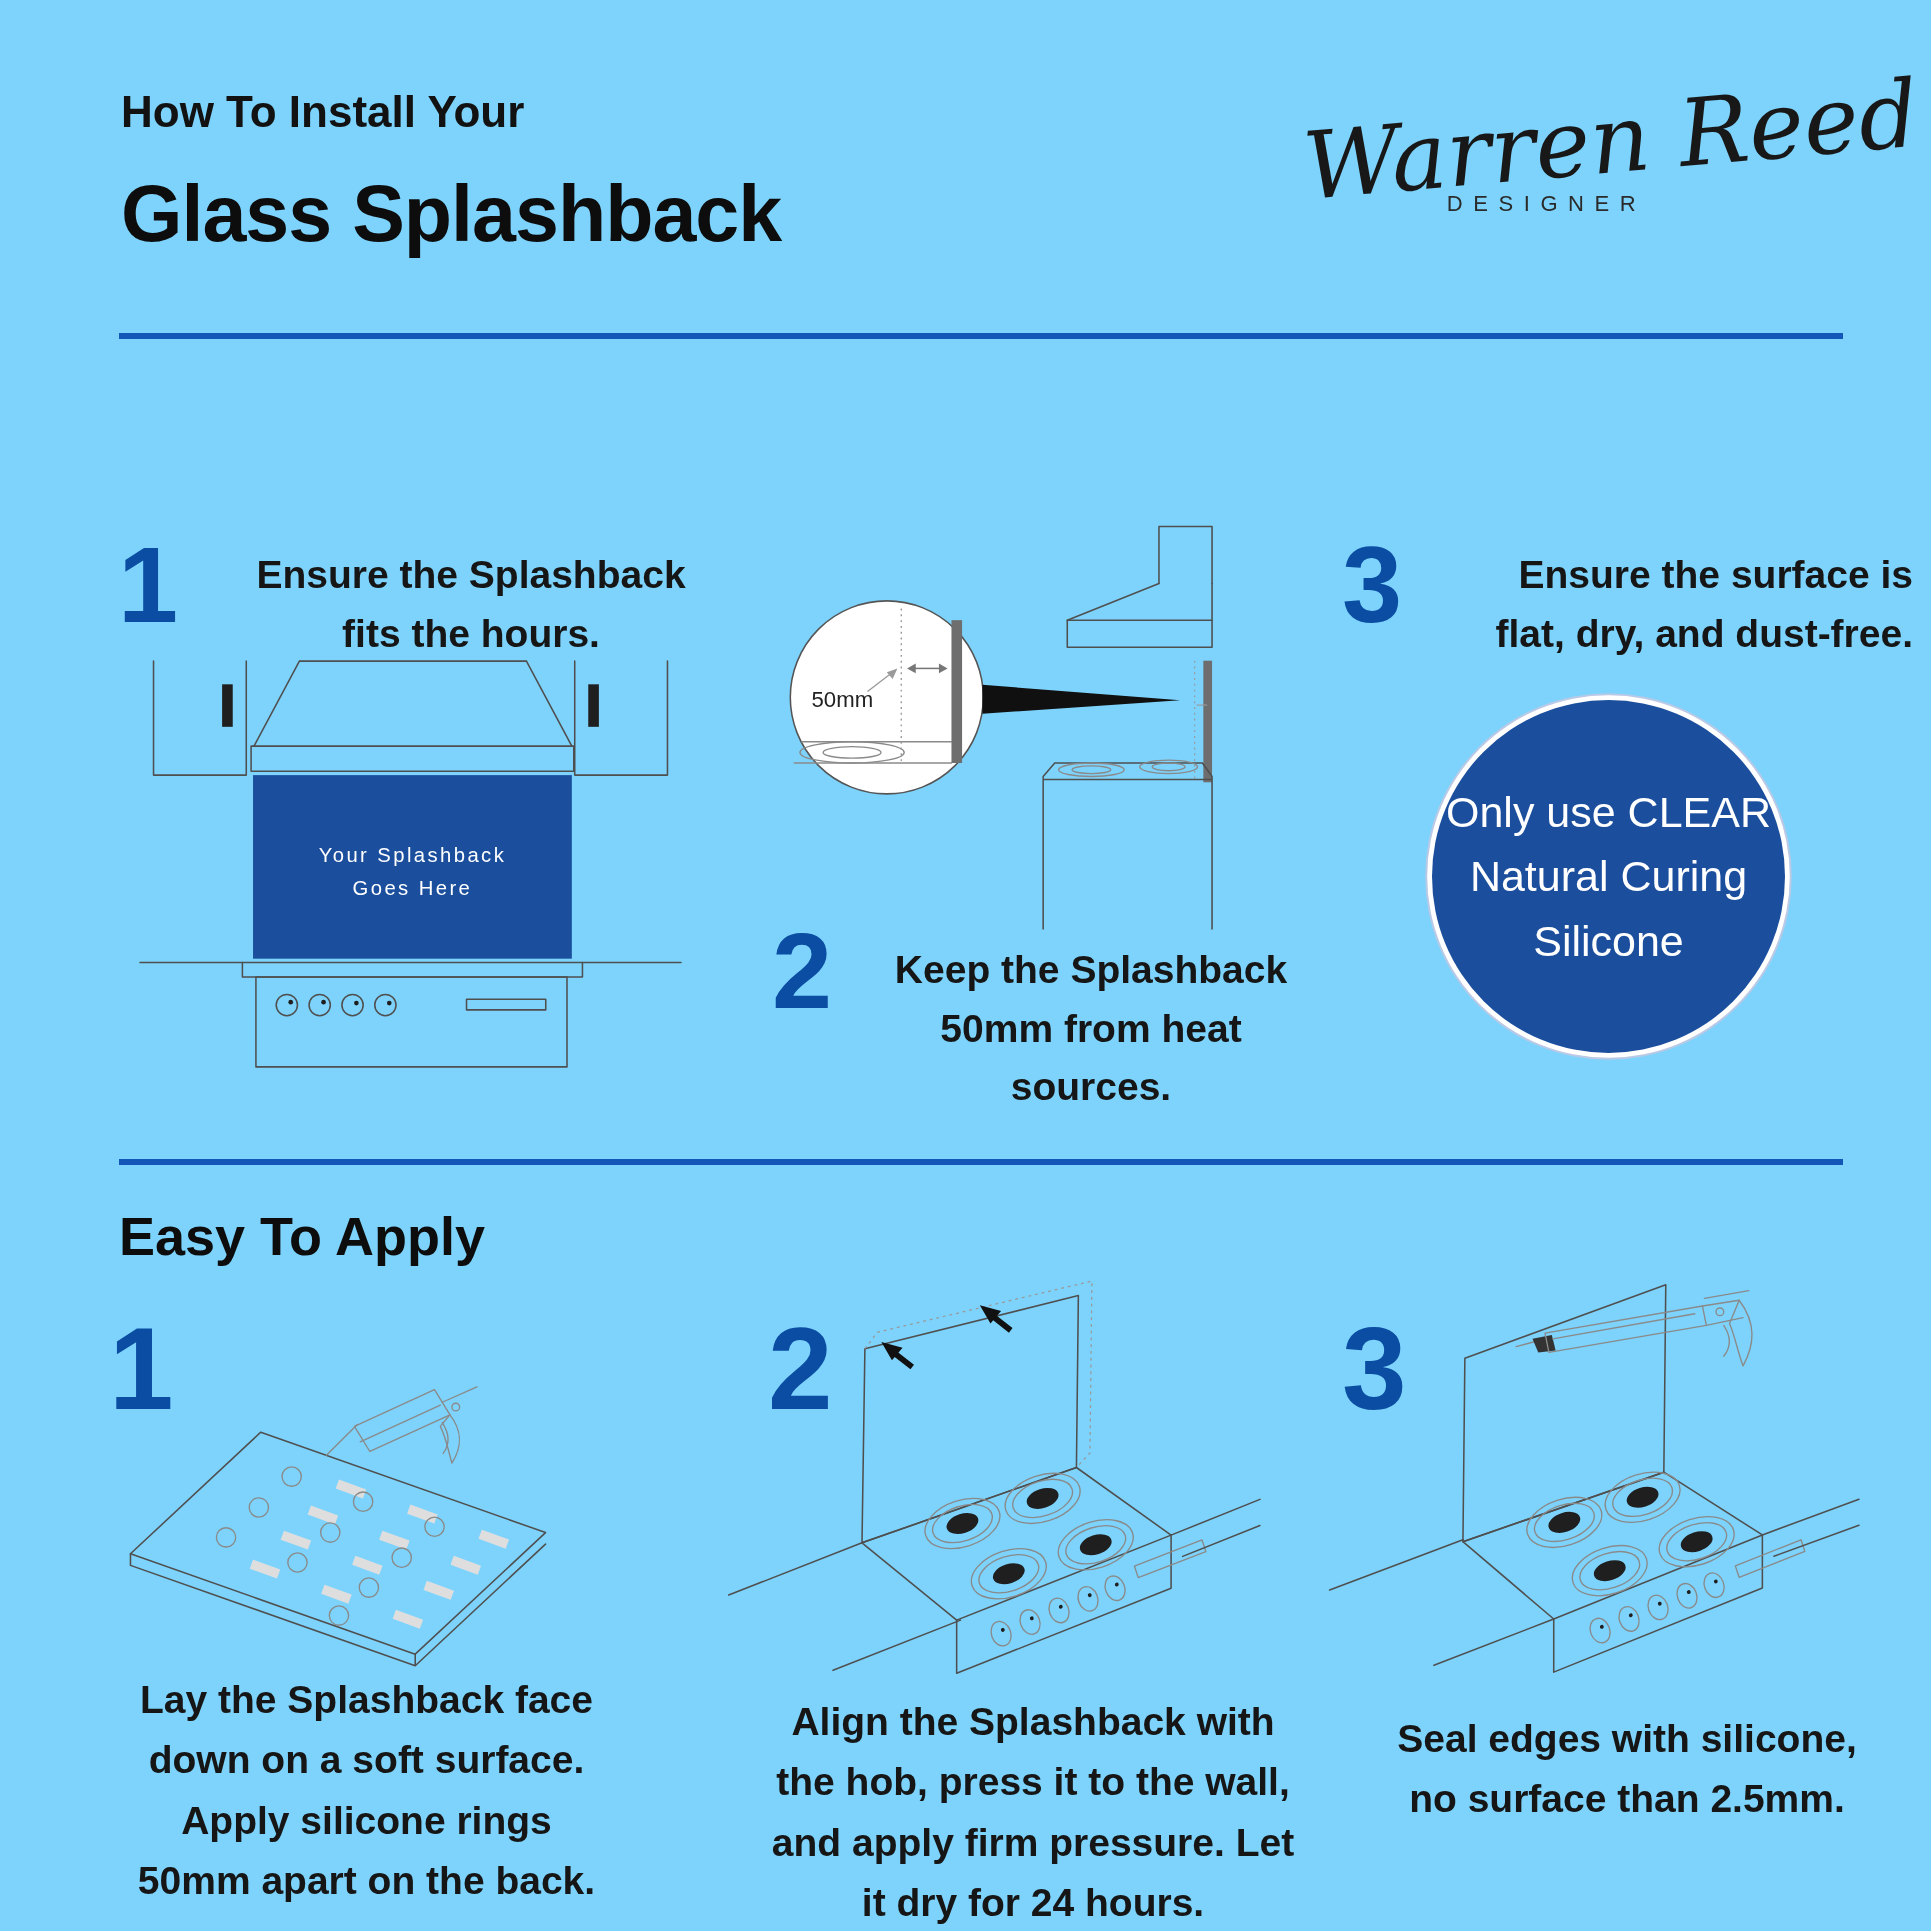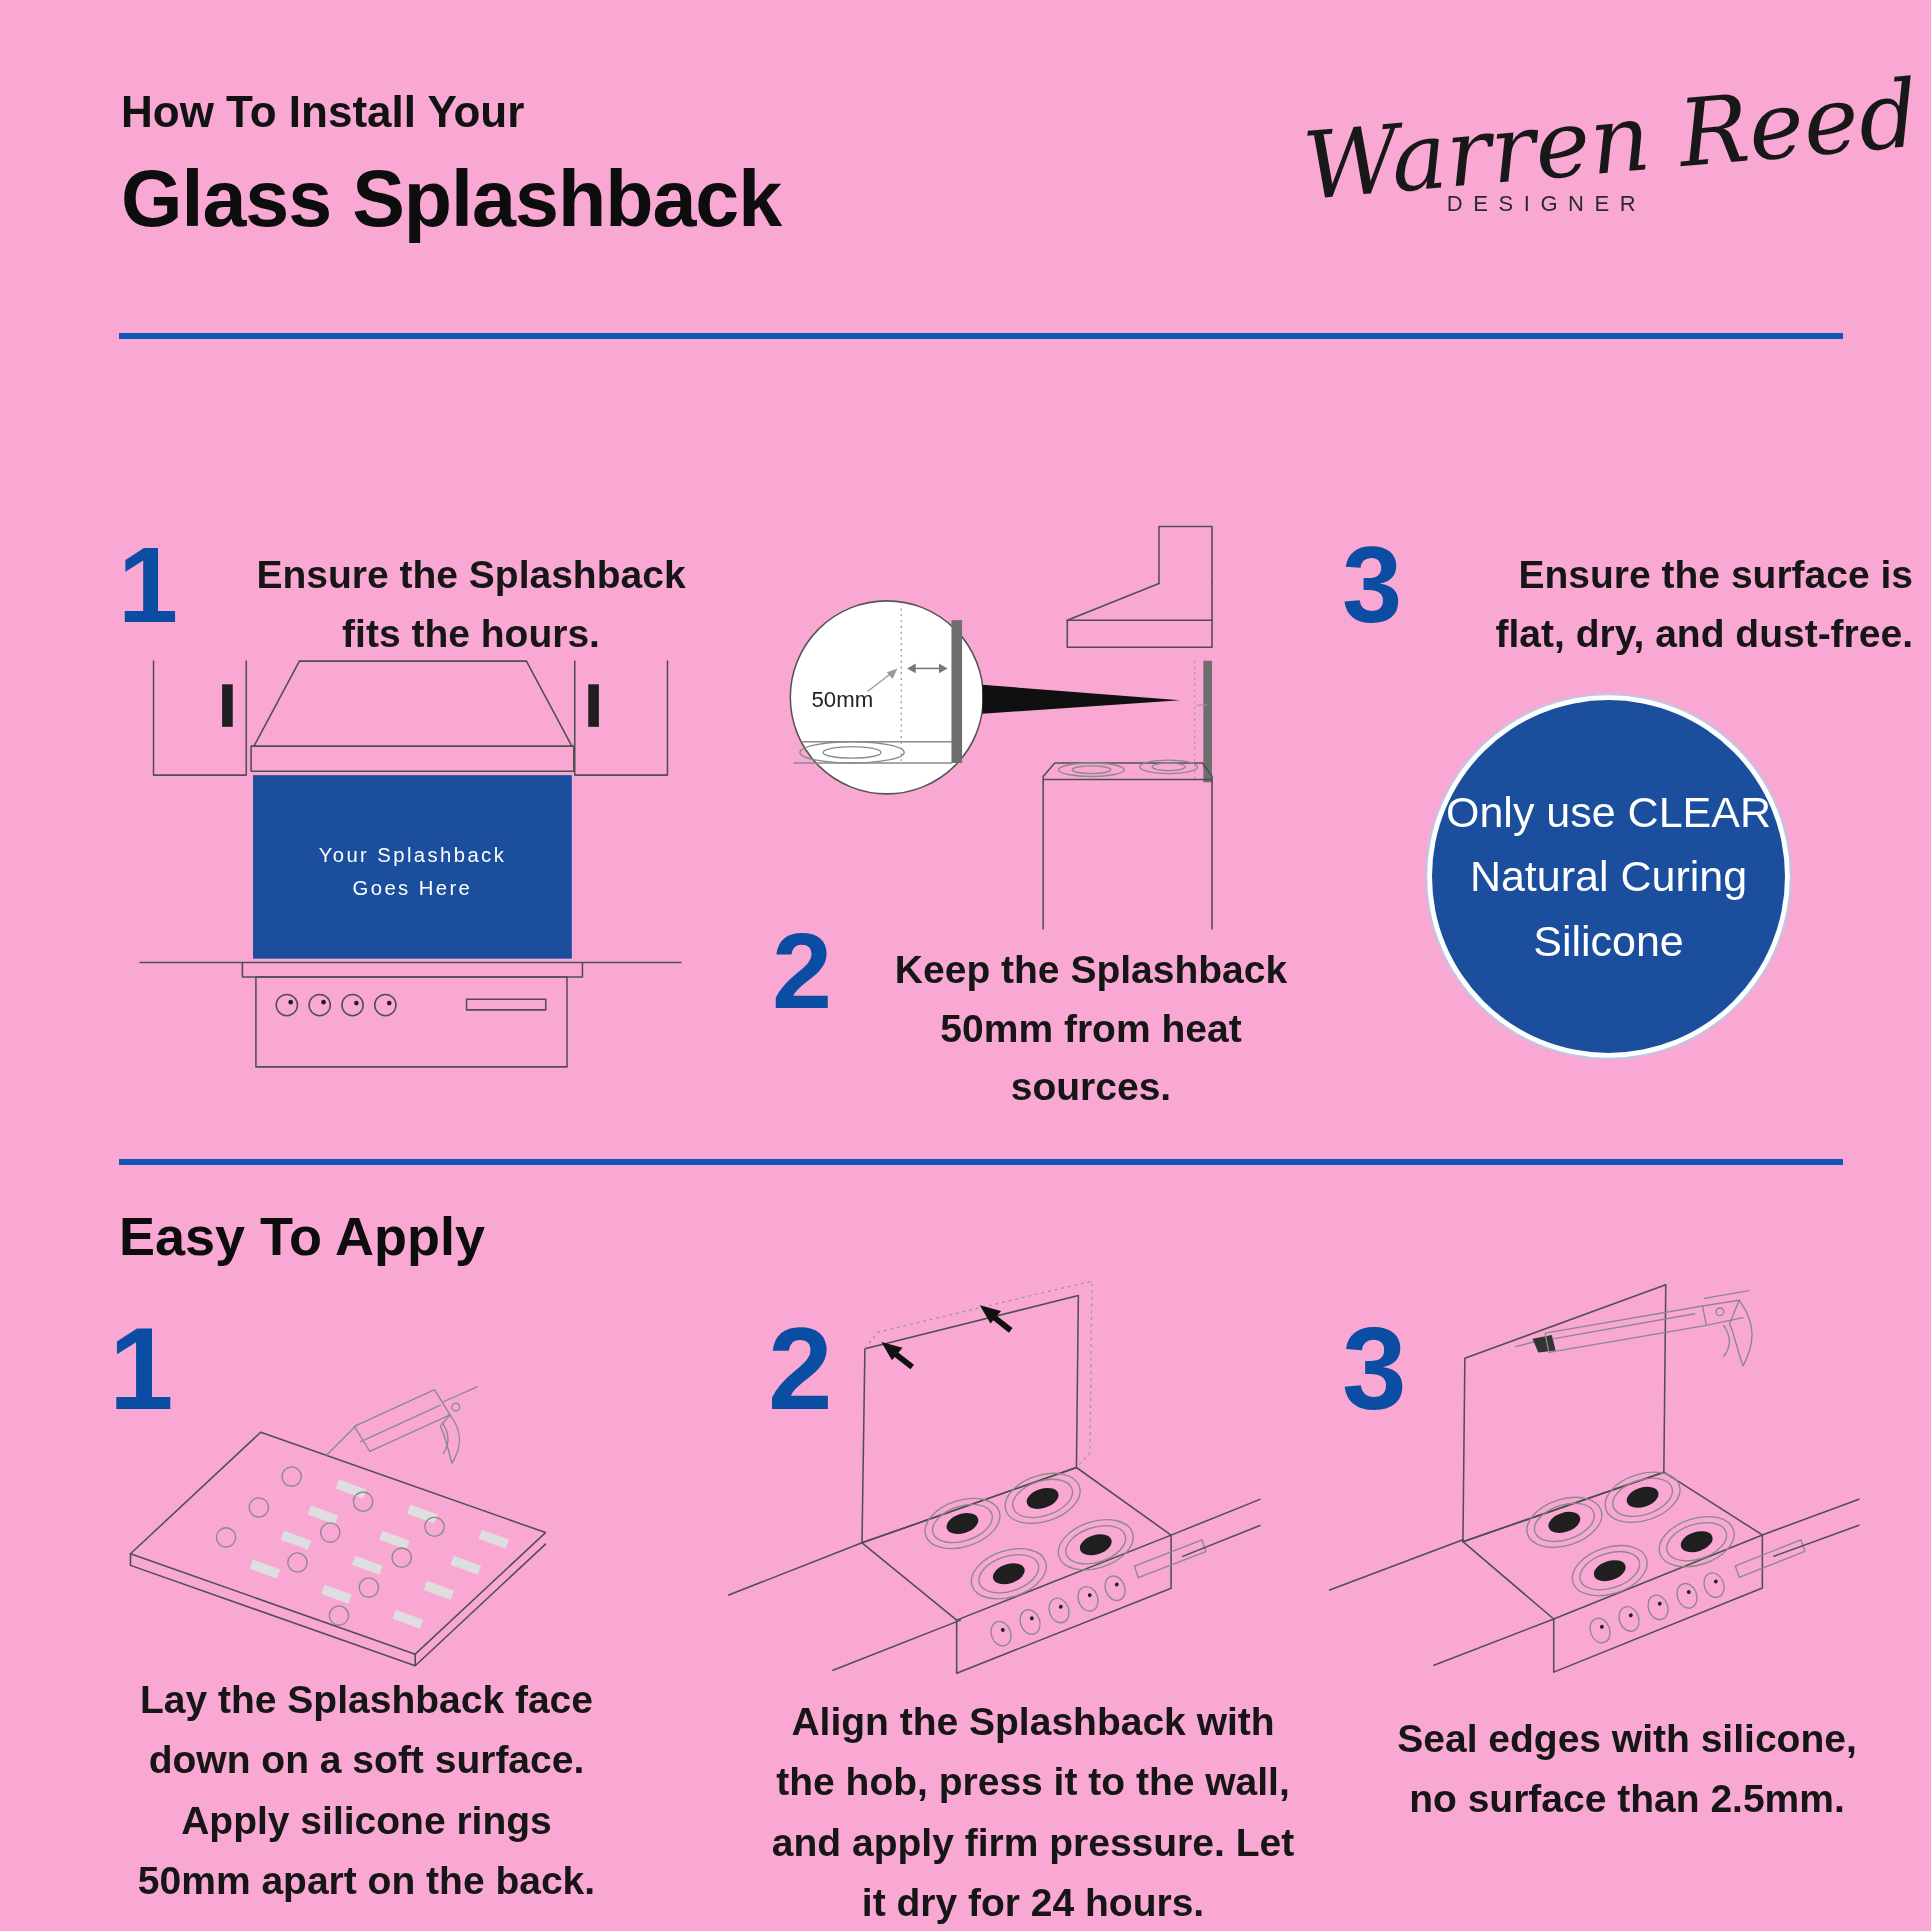--- a/index.html
+++ b/index.html
@@ -1,22 +1,22 @@
 <!DOCTYPE html>
 <html style="--accent: #0b4da2; --panel: #1b4f9e; --divider: #1455b8;"><head>
 <meta charset="utf-8">
 <style>
   html,body{margin:0;padding:0;background:#ffffff;}
-  .page{position:relative;width:1931px;height:1931px;background:#f9a8d4;overflow:hidden;
+  .page{position:relative;width:1931px;height:1931px;background:#7dd3fc;overflow:hidden;
         font-family:"Liberation Sans",sans-serif;color:#161616;}
 
   
   .title-block{position:absolute;left:121px;top:87px;}
   .title-line1{font-size:44px;font-weight:700;color:#121212;letter-spacing:0;}
-  .title-line2{font-size:79px;font-weight:700;color:#0d0d0d;letter-spacing:-1px;margin-top:16px;}
+  .title-line2{font-size:79px;font-weight:700;color:#0d0d0d;letter-spacing:-1px;margin-top:31px;}
   .logo{position:absolute;left:1303px;top:89px;width:555px;height:227px;text-align:center;}
   .logo-script{font-family:"DejaVu Serif",serif;font-style:italic;font-size:93px;color:#181818;
                transform:rotate(-5deg);white-space:nowrap;}
   .logo-sub{margin-top:-5.8px;text-align:center;padding-right:68px;font-size:22px;letter-spacing:10.6px;
             color:#2a2a2a;font-weight:400;}
 
   .divider{position:absolute;left:119px;width:1724px;height:5.8px;background:var(--divider);}
   #divider-top{top:333px;}
   #divider-mid{top:1159px;}
 

